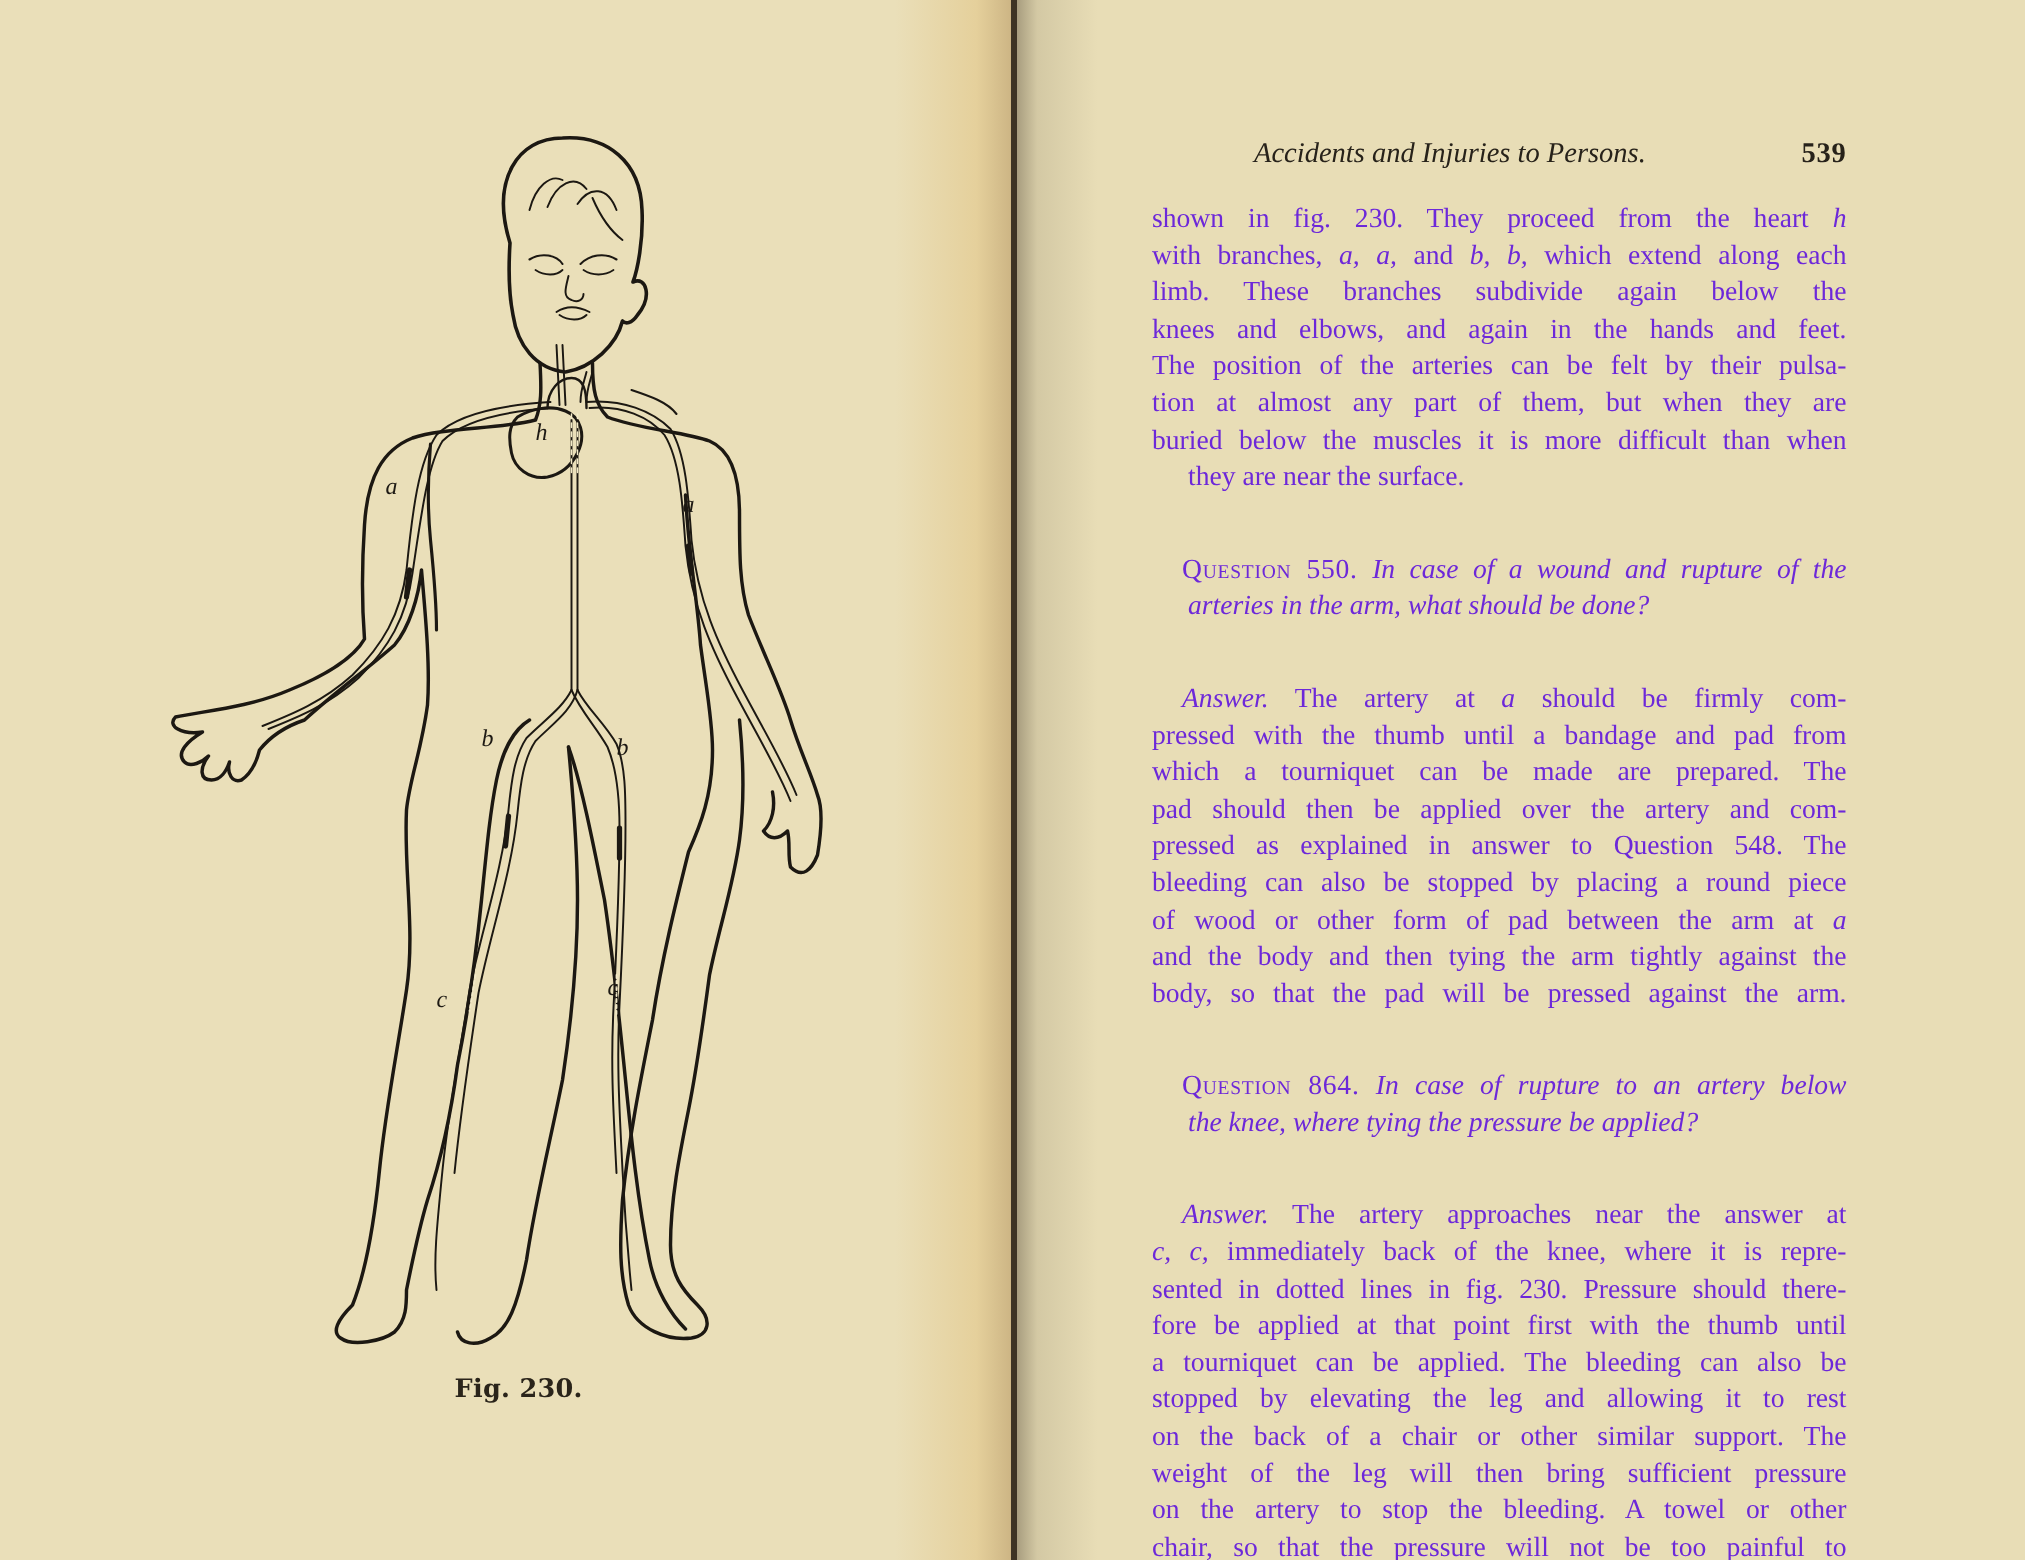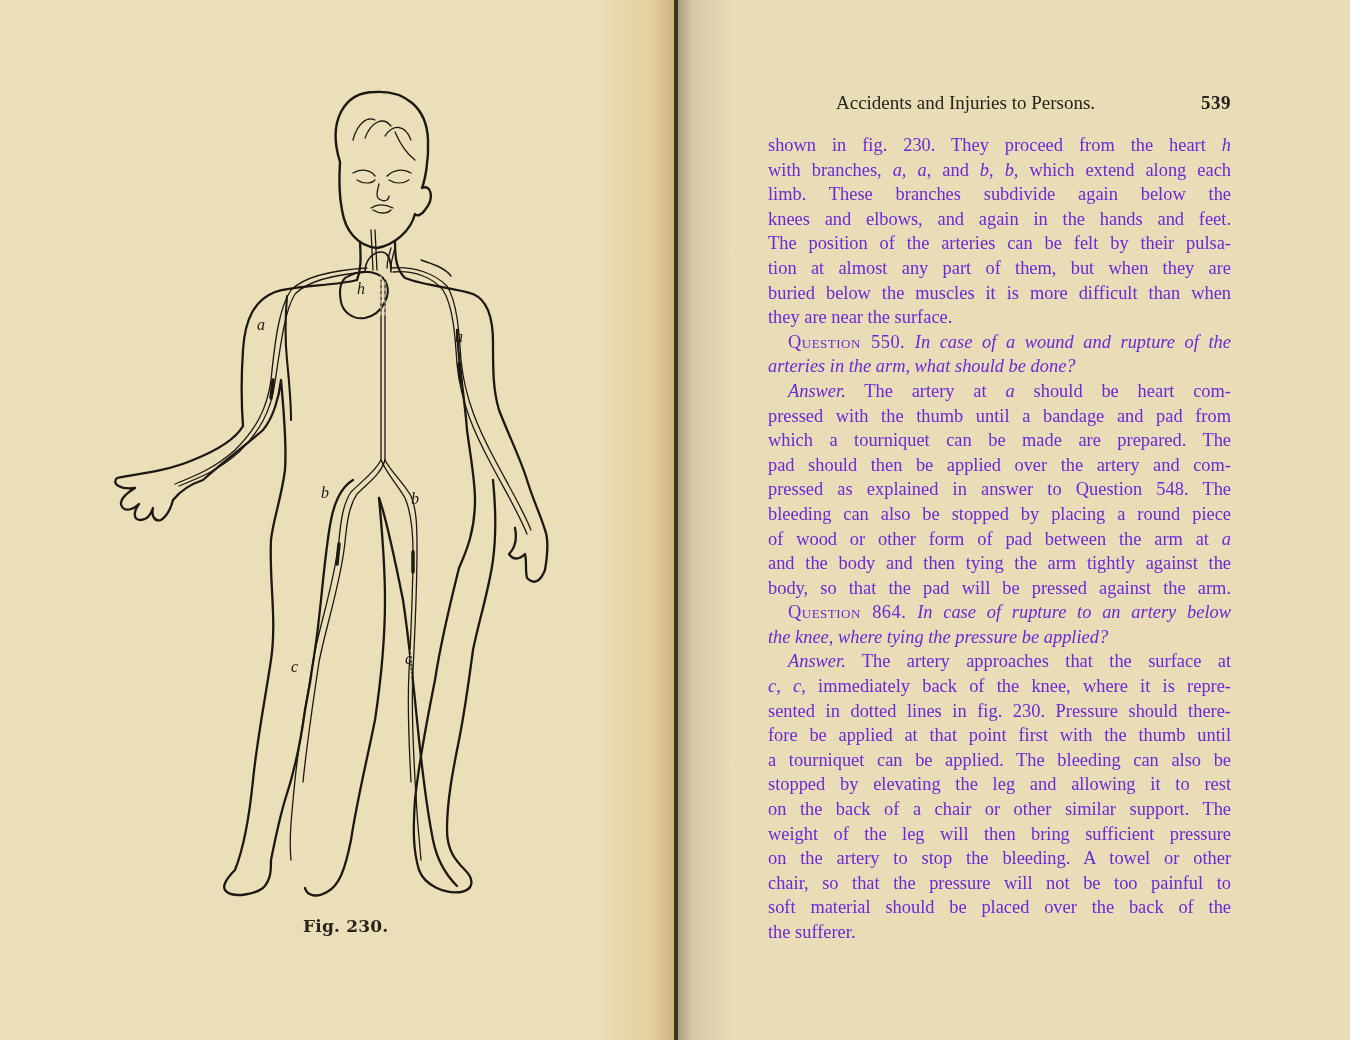--- a/index.html
+++ b/index.html
@@ -76,42 +76,42 @@
       position: absolute;
       left: 836px;
       top: 92px;
       width: 395px;
       display: flex;
       justify-content: space-between;
       font-family: "Liberation Serif", serif;
       font-size: 19px;
       color: #27221a;
     }
-    .running-head .title { }
+    .running-head .title { font-style: italic; }
     .running-head .page-num { letter-spacing: 0.5px; font-weight: bold; }
 
     .text-block {
       position: absolute;
       left: 768px;
       top: 133px;
       width: 463px;
       font-family: "Liberation Serif", serif;
       font-size: 18.4px;
       line-height: 24.6px;
       color: #6d28d9;
     }
     .line {
       display: block;
       text-align: justify;
       text-align-last: justify;
       white-space: nowrap;
       height: 24.6px;
     }
-    .line.last { text-align-last: left; }
-    .line.indent { padding-left: 20px; }
+    .line.last { text-align-last: left; margin-left: 24px; }
+    .line.indent { padding-left: 20px; margin-top: 37px; }
     .sc { font-variant: small-caps; letter-spacing: 0.5px; }
     .it { font-style: italic; }
   </style>
 </head>
 <body>
 
 <div class="spread">
 
   <div class="page page-left">
     <div class="figure">
@@ -201,33 +201,33 @@
     <span class="line"><span>with branches,</span> <span class="it">a, a,</span> <span>and</span> <span class="it">b, b,</span> <span>which extend along each</span></span>
     <span class="line">limb.  These branches subdivide again below the</span>
     <span class="line">knees and elbows, and again in the hands and feet.</span>
     <span class="line">The position of the arteries can be felt by their pulsa-</span>
     <span class="line">tion at almost any part of them, but when they are</span>
     <span class="line">buried below the muscles it is more difficult than when</span>
     <span class="line last">they are near the surface.</span>
 
     <span class="line indent"><span class="sc">Question 550.</span> <span class="it">In case of a wound and rupture of the</span></span>
     <span class="line last it">arteries in the arm, what should be done?</span>
-    <span class="line indent"><span class="it">Answer.</span> <span>The artery at</span> <span class="it">a</span> <span>should be heart com-</span></span>
+    <span class="line indent"><span class="it">Answer.</span> <span>The artery at</span> <span class="it">a</span> <span>should be firmly com-</span></span>
     <span class="line">pressed with the thumb until a bandage and pad from</span>
     <span class="line">which a tourniquet can be made are prepared.  The</span>
     <span class="line">pad should then be applied over the artery and com-</span>
     <span class="line">pressed as explained in answer to Question 548.  The</span>
     <span class="line">bleeding can also be stopped by placing a round piece</span>
     <span class="line"><span>of wood or other form of pad between the arm at</span> <span class="it">a</span></span>
     <span class="line">and the body and then tying the arm tightly against the</span>
     <span class="line">body, so that the pad will be pressed against the arm.</span>
 
     <span class="line indent"><span class="sc">Question 864.</span> <span class="it">In case of rupture to an artery below</span></span>
     <span class="line last it">the knee, where tying the pressure be applied?</span>
-    <span class="line indent"><span class="it">Answer.</span> <span>The artery approaches that the surface at</span></span>
+    <span class="line indent"><span class="it">Answer.</span> <span>The artery approaches near the answer at</span></span>
     <span class="line"><span class="it">c, c,</span> <span>immediately back of the knee, where it is repre-</span></span>
     <span class="line">sented in dotted lines in fig. 230.  Pressure should there-</span>
     <span class="line">fore be applied at that point first with the thumb until</span>
     <span class="line">a tourniquet can be applied.  The bleeding can also be</span>
     <span class="line">stopped by elevating the leg and allowing it to rest</span>
     <span class="line">on the back of a chair or other similar support.  The</span>
     <span class="line">weight of the leg will then bring sufficient pressure</span>
     <span class="line">on the artery to stop the bleeding.  A towel or other</span>
     <span class="line">chair, so that the pressure will not be too painful to</span>
     <span class="line">soft material should be placed over the back of the</span>

